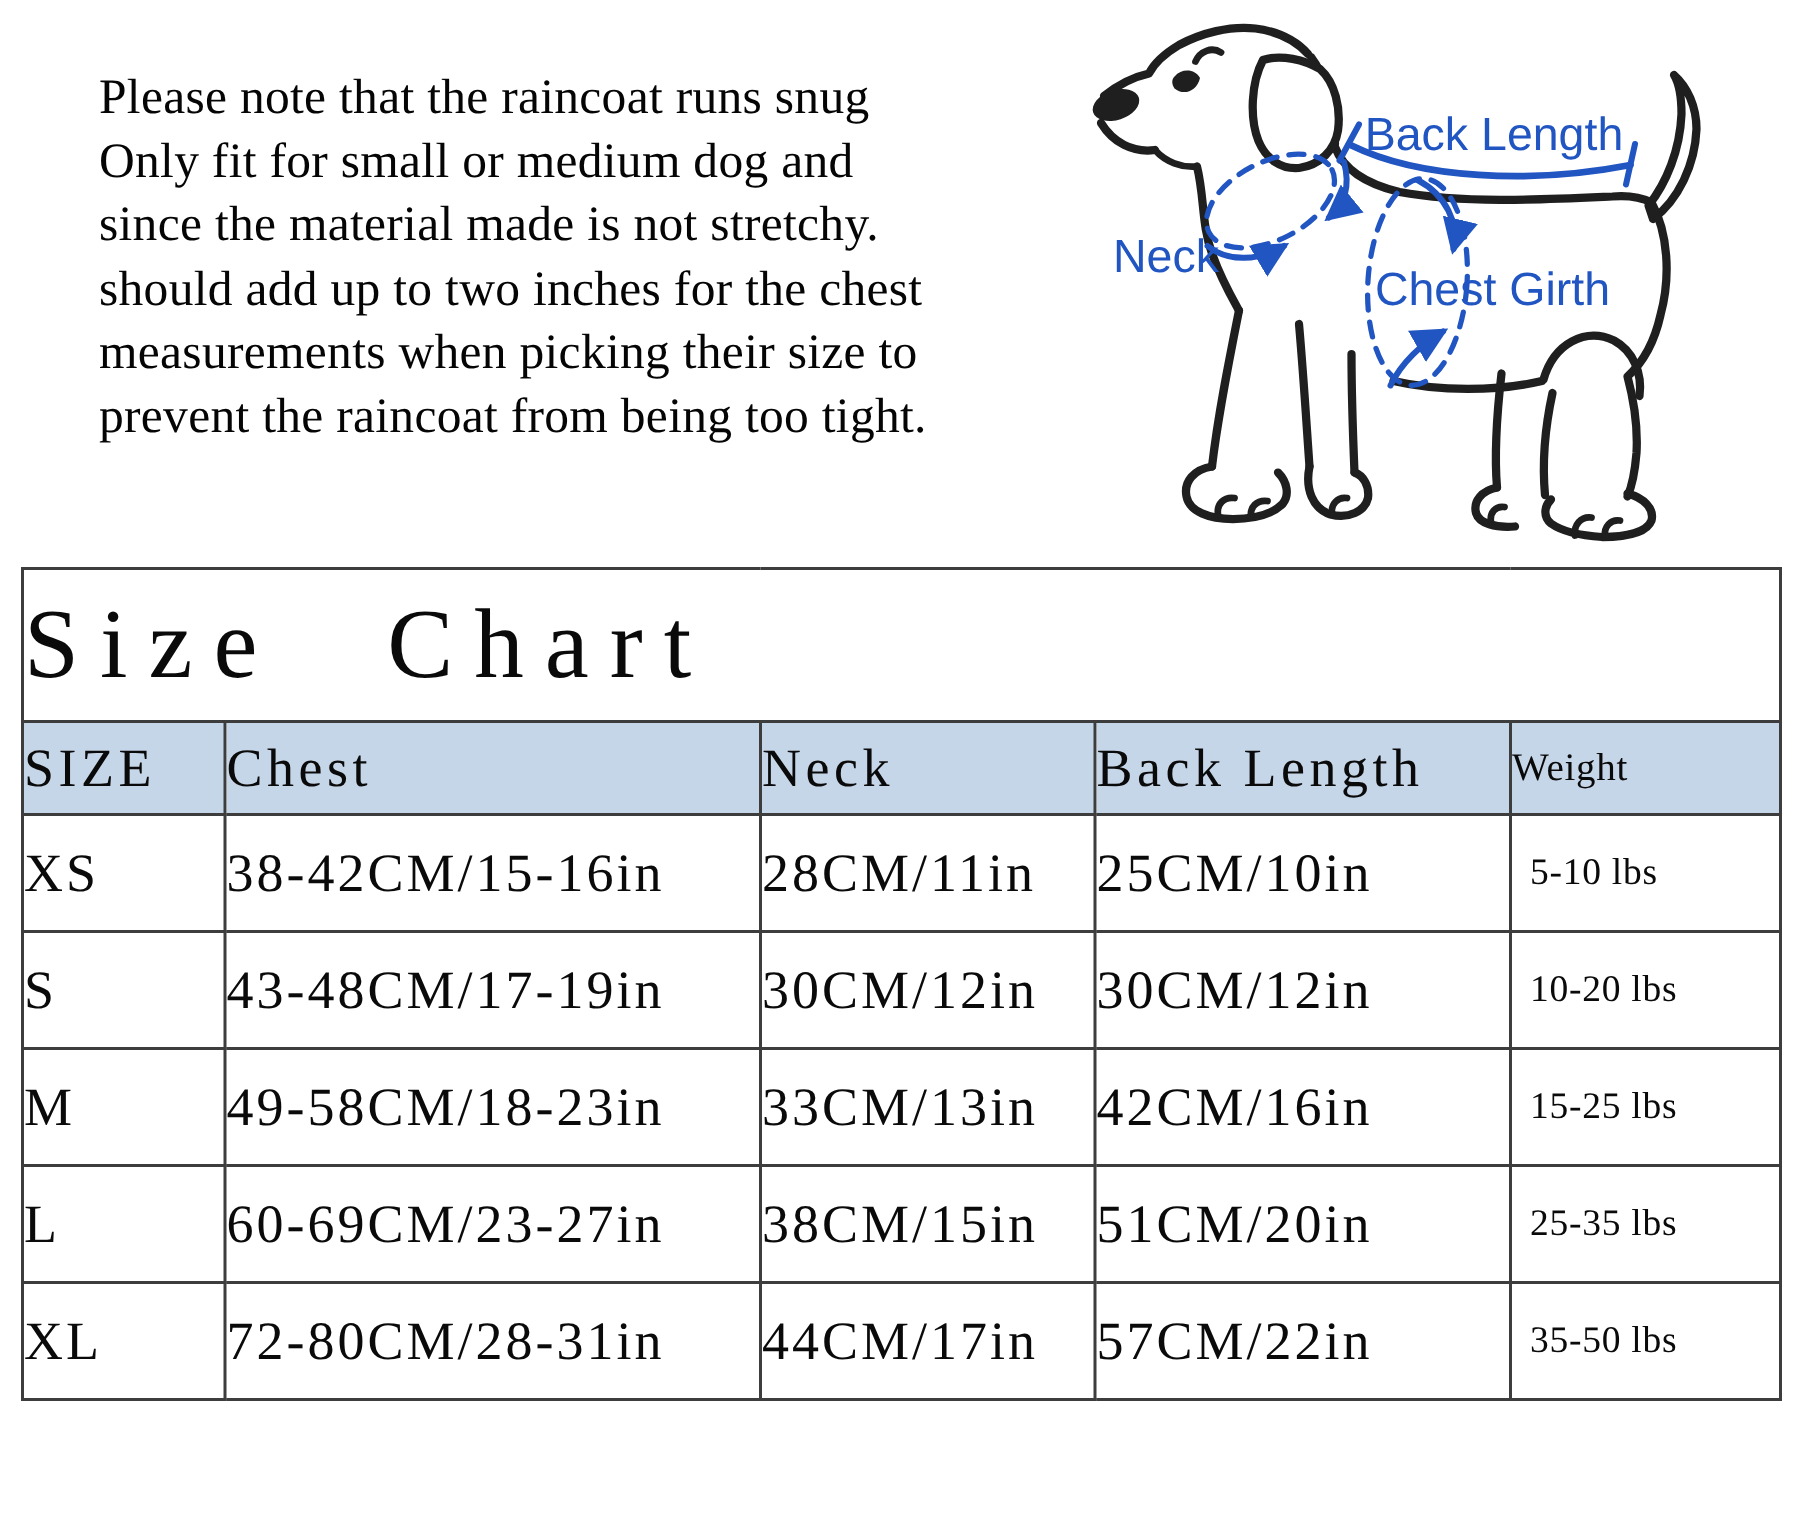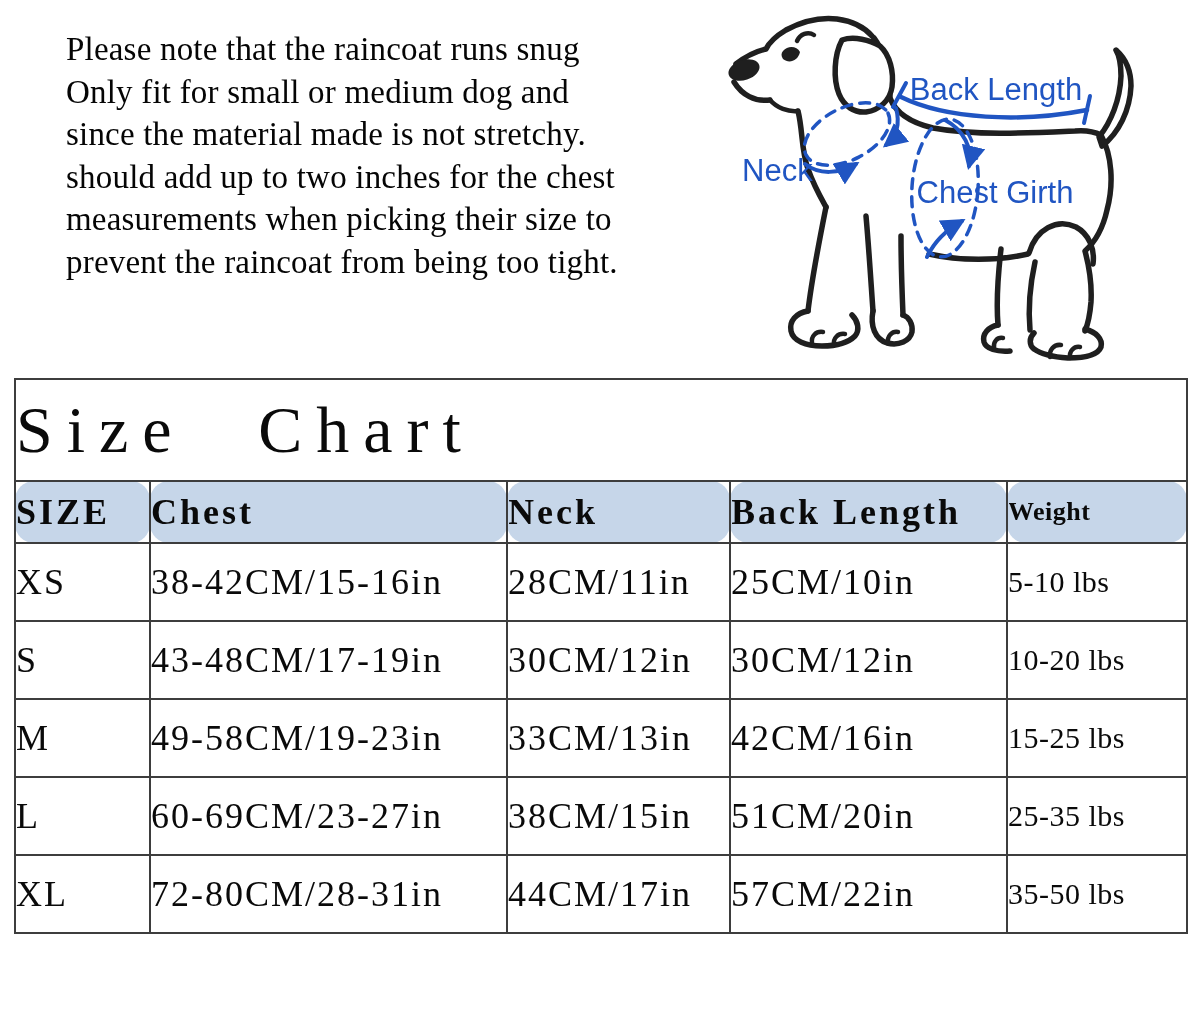--- a/index.html
+++ b/index.html
@@ -10,21 +10,21 @@
     --text-color:#000000;
   }
   html,body{margin:0;padding:0;}
   body{
     width:1200px;height:1019px;position:relative;background:#ffffff;
     font-family:"Liberation Serif", serif;color:var(--text-color);
     overflow:hidden;
   }
   
   .note{
-    position:absolute;left:66px;top:28px;width:650px;
+    position:absolute;left:66px;top:44px;width:650px;
     font-size:33px;line-height:42.5px;color:#050505;
     letter-spacing:0.2px;
   }
   .note .line{white-space:nowrap;}
   
   .dog-wrap{position:absolute;left:698px;top:0;width:500px;height:375px;}
   .outline{stroke:var(--dog-outline);stroke-width:5.5;fill:none;stroke-linecap:round;stroke-linejoin:round;}
   .outline-thin{stroke:var(--dog-outline);stroke-width:4.5;fill:none;stroke-linecap:round;stroke-linejoin:round;}
   .white-fill{fill:#ffffff;}
   .solid{fill:var(--dog-outline);stroke:none;}
@@ -47,25 +47,25 @@
     border:2px solid var(--table-border);
     text-align:left;vertical-align:middle;
     padding:0;overflow:hidden;
   }
   .title-cell{
     height:100px;font-size:66px;letter-spacing:14px;word-spacing:42px;
     font-weight:normal;
   }
   .header-row th{
     height:60px;background:var(--table-header-bg);
-    font-size:36px;font-weight:bold;letter-spacing:3px;border-radius:19px;
+    font-size:36px;font-weight:normal;letter-spacing:3px;
   }
   .header-row th.font-normal{letter-spacing:0.5px;font-size:26px;margin-left:11px;}
   .data-row td{height:76px;font-size:36px;letter-spacing:2px;white-space:nowrap;}
-  .data-row td.weight-cell{font-size:30px;letter-spacing:0.5px;}
+  .data-row td.weight-cell{font-size:25px;letter-spacing:0.5px;padding-left:12px;}
 </style>
 </head>
 <body>
 
 <div class="note">
   <div class="line">Please note that the raincoat runs snug</div>
   <div class="line">Only fit for small or medium dog and</div>
   <div class="line">since the material made is not stretchy.</div>
   <div class="line">should add up to two inches for the chest</div>
   <div class="line">measurements when picking their size to</div>
@@ -160,21 +160,21 @@
     </tr>
     <tr class="data-row">
       <td>S</td>
       <td>43-48CM/17-19in</td>
       <td>30CM/12in</td>
       <td>30CM/12in</td>
       <td class="weight-cell">10-20 lbs</td>
     </tr>
     <tr class="data-row">
       <td>M</td>
-      <td>49-58CM/19-23in</td>
+      <td>49-58CM/18-23in</td>
       <td>33CM/13in</td>
       <td>42CM/16in</td>
       <td class="weight-cell">15-25 lbs</td>
     </tr>
     <tr class="data-row">
       <td>L</td>
       <td>60-69CM/23-27in</td>
       <td>38CM/15in</td>
       <td>51CM/20in</td>
       <td class="weight-cell">25-35 lbs</td>

